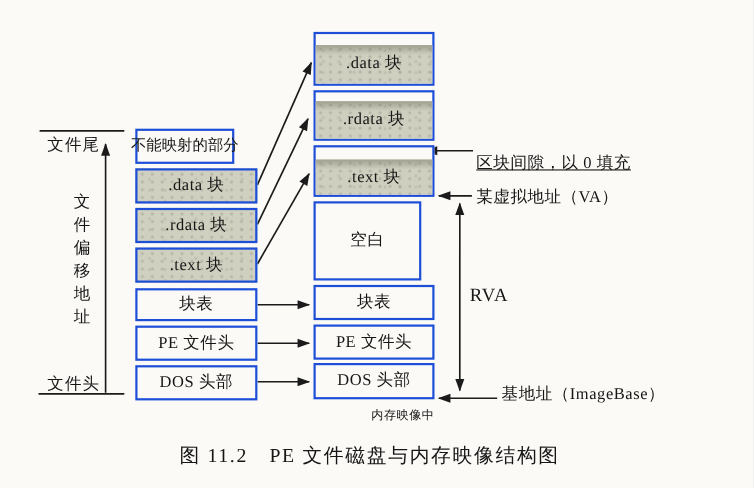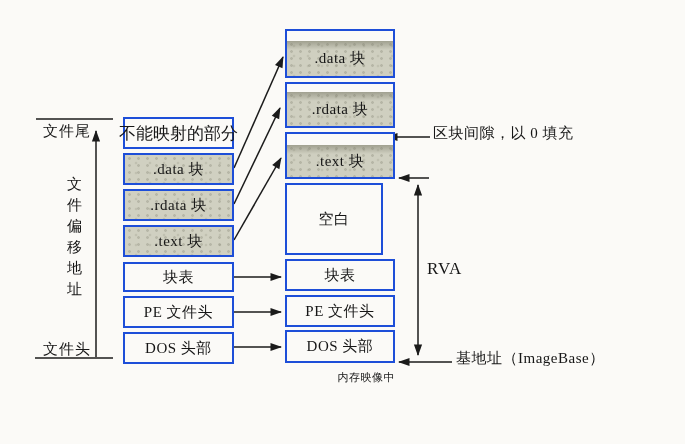--- a/index.html
+++ b/index.html
@@ -82,21 +82,21 @@
       <path d="M418,185 V355" marker-start="url(#ah)" marker-end="url(#ah)"></path>
       <path d="M452,362 L399,362" marker-end="url(#ah)"></path>
     </g>
   </svg>
 
   <span class="abs side-label" style="left:43px; top:122px;">文件尾</span>
   <div class="abs v-label" style="left:66px; top:174px;">文件偏移地址</div>
   <span class="abs side-label" style="left:43px; top:340px;">文件头</span>
 
   <div>
-    <div class="box" style="left:123px; top:117px; width:111px; height:32px; font-size:17px; letter-spacing:0;">
+    <div class="box" style="left:123px; top:117px; width:90px; height:32px; font-size:14px; letter-spacing:0;">
       <span>不能映射的部分</span>
     </div>
     <div class="box shade" style="left:123px; top:153px; width:111px; height:32px;">
       <span>.data 块</span>
     </div>
     <div class="box shade" style="left:123px; top:189px; width:111px; height:32px;">
       <span>.rdata 块</span>
     </div>
     <div class="box shade" style="left:123px; top:225px; width:111px; height:32px;">
       <span>.text 块</span>
@@ -136,17 +136,19 @@
     </div>
     <div class="box" style="left:285px; top:295px; width:110px; height:32px;">
       <span>PE 文件头</span>
     </div>
     <div class="box" style="left:285px; top:330px; width:110px; height:33px;">
       <span>DOS 头部</span>
     </div>
     <div class="abs col-footer">内存映像中</div>
   </div>
 
-  <span class="abs ann" style="left:433px; top:124px;">区块间隙，以 0 填充</span>
+  <span class="abs ann" style="left:433px; top:139px;text-decoration:underline;">区块间隙，以 0 填充</span>
+  <span class="abs ann" style="left:433px; top:170px;">某虚拟地址（VA）</span>
   <span class="abs rva-label" style="left:427px; top:259px;">RVA</span>
   <span class="abs ann" style="left:456px; top:349px;text-align:right;">基地址（ImageBase）</span>
 
+  <div class="abs caption">图 11.2　PE 文件磁盘与内存映像结构图</div>
 </div>
 
 </body></html>

